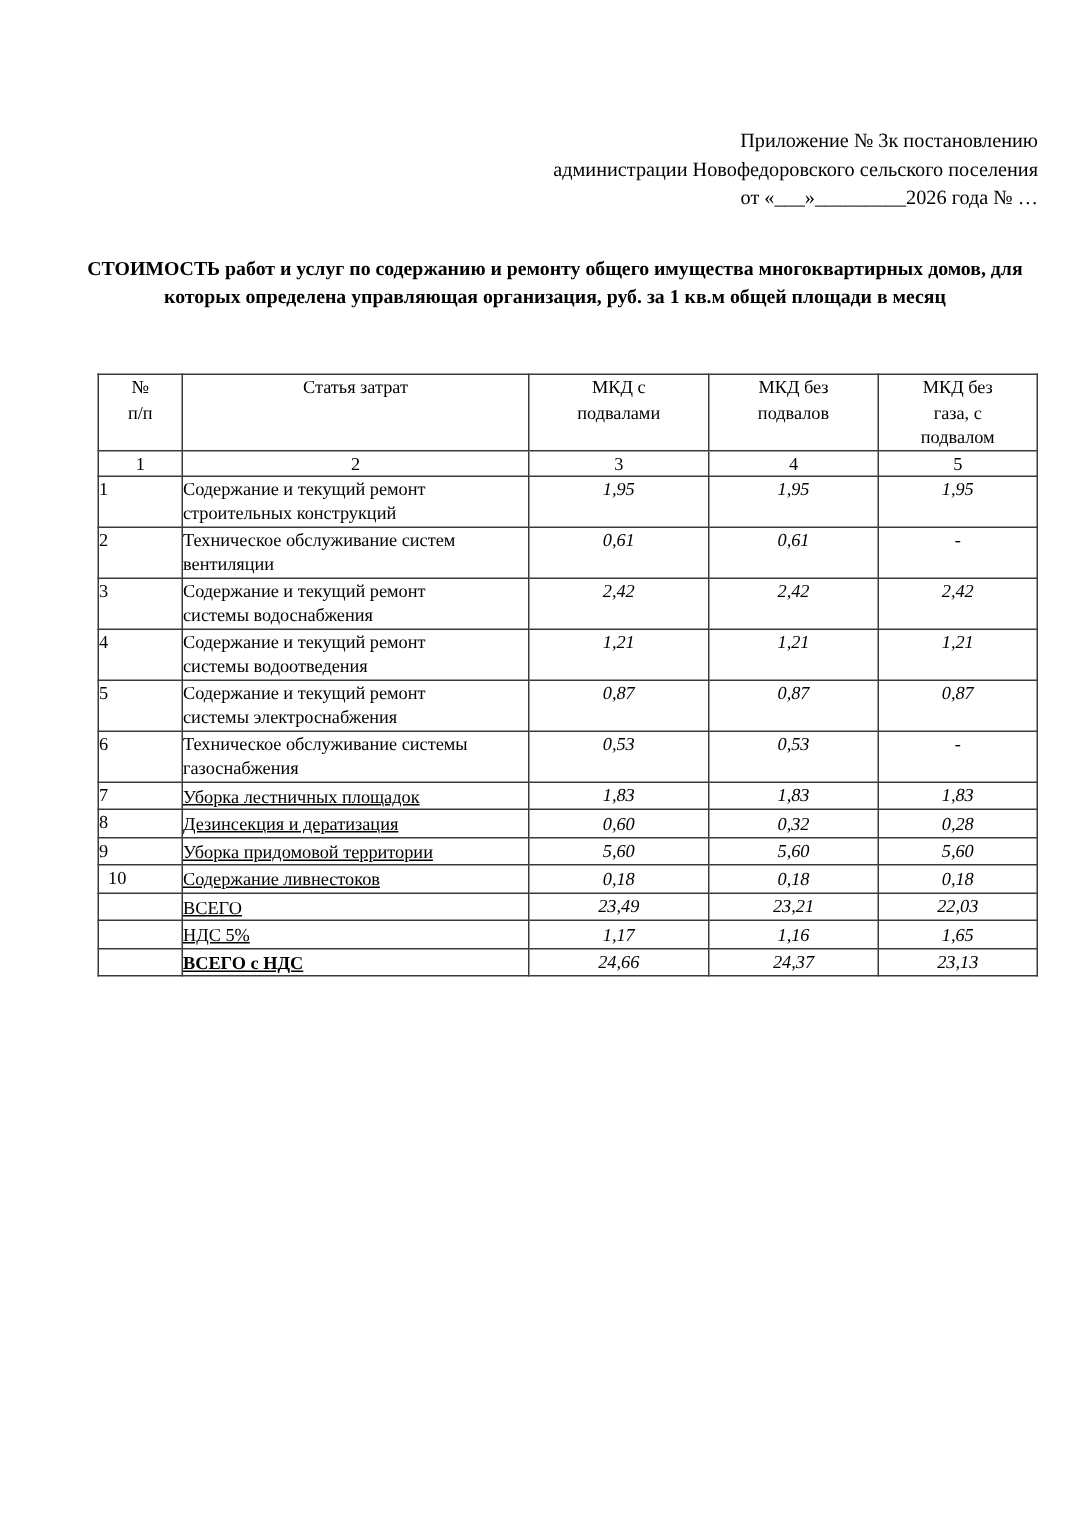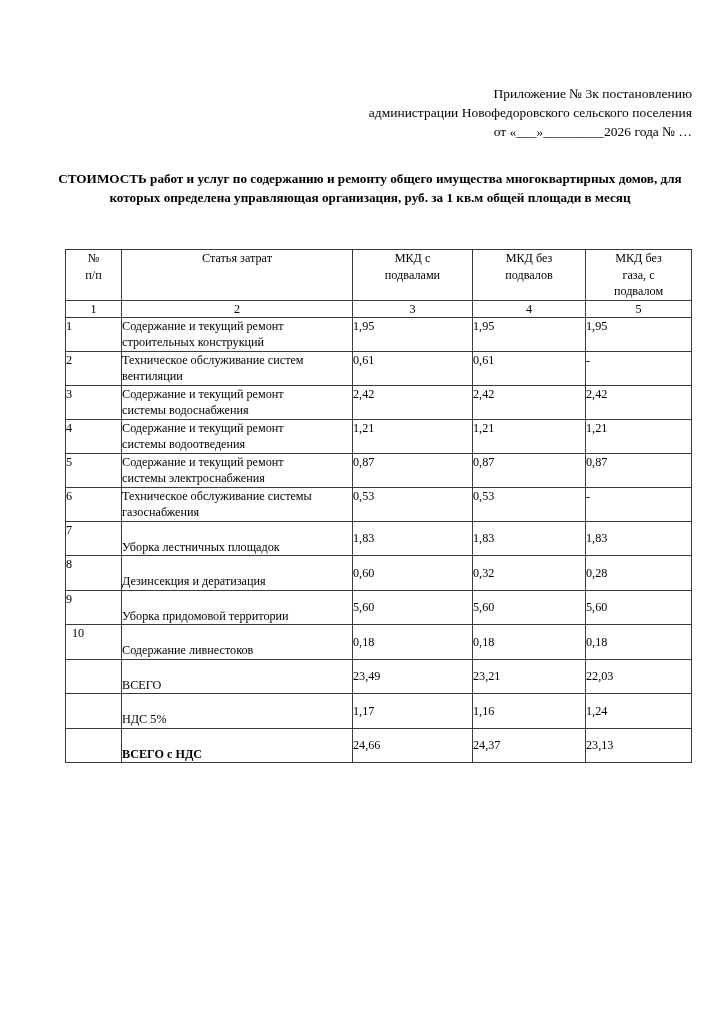--- a/index.html
+++ b/index.html
@@ -107,30 +107,31 @@
   }
   .r-num.wide { padding-left: 6px; }
   .r-item {
     text-align: left;
     padding: 1px 4px 0 10px;
     line-height: 16.5px;
     vertical-align: top;
   }
   .r-item .il { display: block; }
   .r-val {
-    text-align: left;
+    text-align: center;
     vertical-align: bottom;
     padding: 0 2px 1px 2px;
     line-height: 16px;
+    font-style: italic;
   }
   tr.tall td { height: 33px; }
   tr.short td { height: 16px; }
 
   tr.short .r-val { vertical-align: middle; padding-bottom: 0; }
-  tr.short .r-item { padding-top: 17px; }
+  tr.short .r-item { padding-top: 1px; text-decoration: underline; }
 
   .bold { font-weight: bold; }
 </style>
 </head>
 <body>
 
 <div class="page">
 
   <div class="doc-header">
     <span class="hline">Приложение № 3к постановлению</span>
@@ -290,21 +291,21 @@
             <td class="r-val">23,21</td>
             <td class="r-val">22,03</td>
           </tr>
           <tr class="short">
             <td class="r-num"></td>
             <td class="r-item">
               <span class="il">НДС 5%</span>
             </td>
             <td class="r-val">1,17</td>
             <td class="r-val">1,16</td>
-            <td class="r-val">1,24</td>
+            <td class="r-val">1,65</td>
           </tr>
           <tr class="short">
             <td class="r-num"></td>
             <td class="r-item">
               <span class="il bold">ВСЕГО с НДС</span>
             </td>
             <td class="r-val bold">24,66</td>
             <td class="r-val bold">24,37</td>
             <td class="r-val bold">23,13</td>
           </tr>

